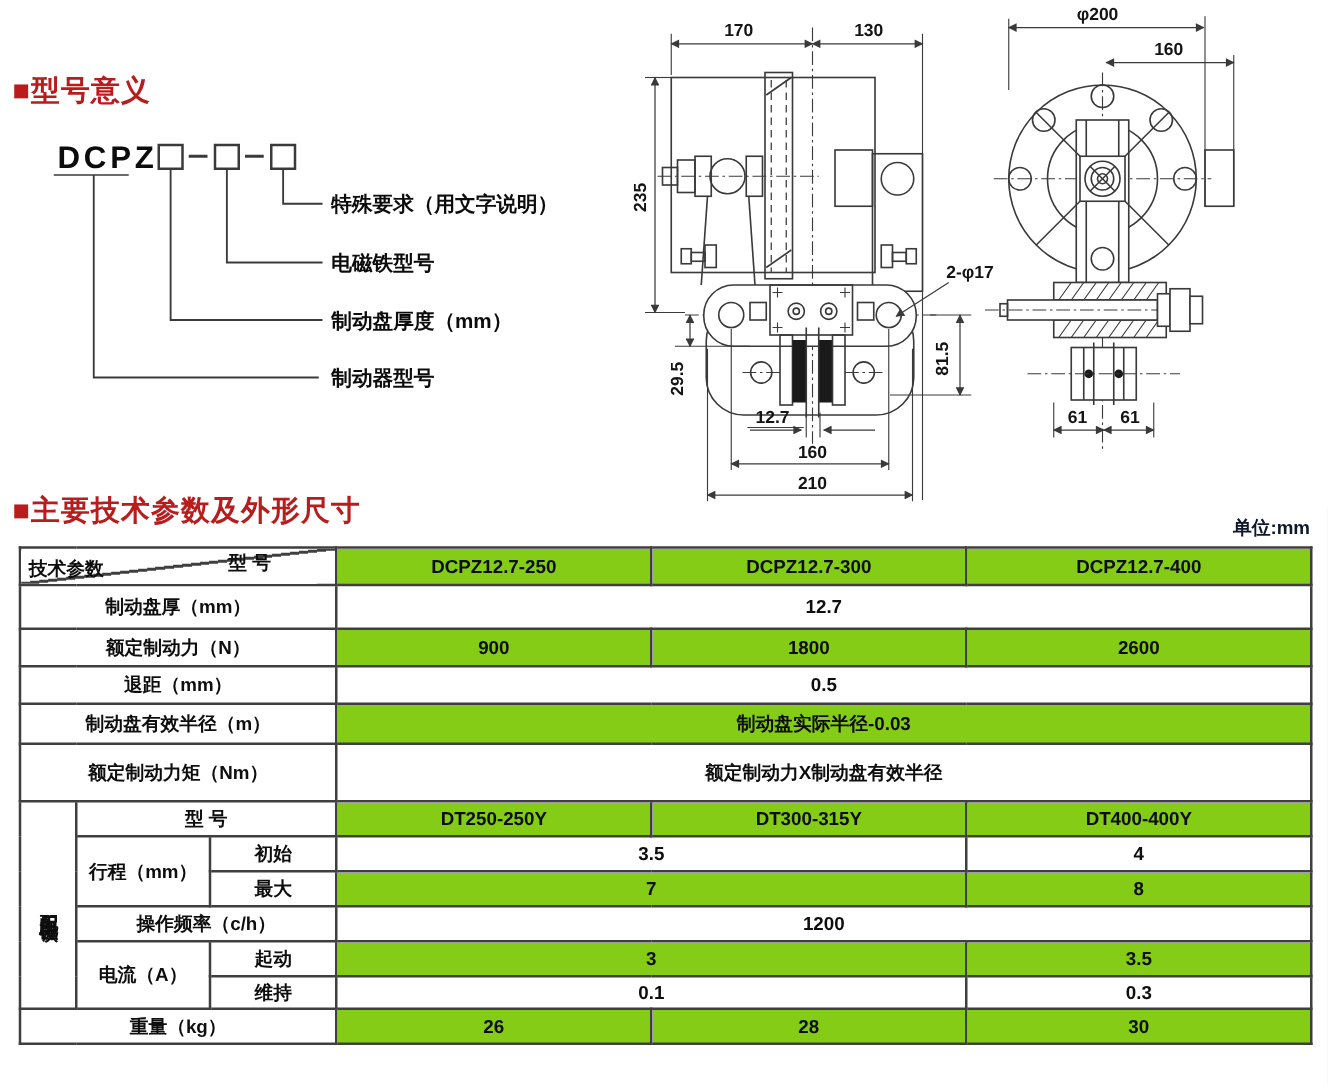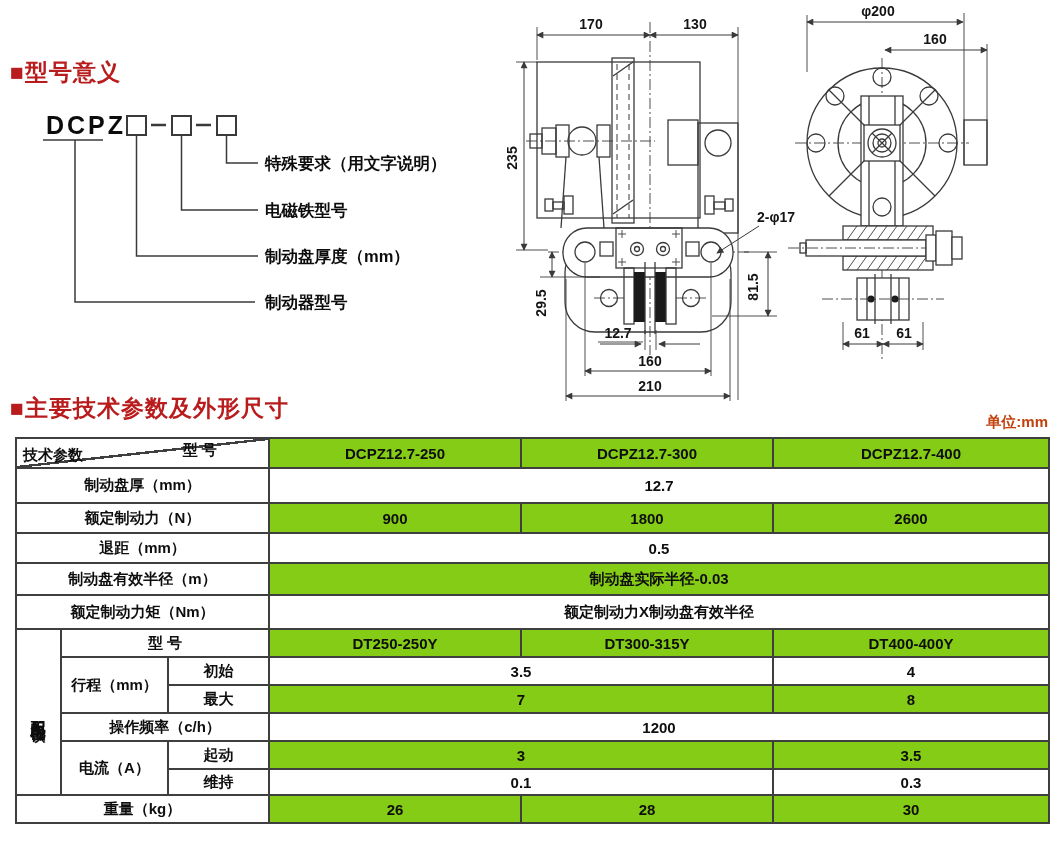--- a/index.html
+++ b/index.html
@@ -6,21 +6,21 @@
   .page{
     position:relative;width:1062px;height:868px;background:#ffffff;
     font-family:"Liberation Sans","DejaVu Sans",sans-serif;color:#111;
     overflow:hidden;margin:0 auto;
   }
   .sec-title{
     position:absolute;font-size:23px;font-weight:700;color:#b91c1c;
     letter-spacing:1px;white-space:nowrap;
   }
   .unit-note{
-    position:absolute;font-size:15px;font-weight:700;color:#c2410c;white-space:nowrap;
+    position:absolute;font-size:15px;font-weight:700;color:#0f172a;white-space:nowrap;
   }
   .footnote{
     position:absolute;font-size:15px;font-weight:700;color:#0c0c0c;white-space:nowrap;
   }
   
   svg .st{stroke:#3a3a3a;stroke-width:1.3;fill:none;}
   svg .wf{stroke:#3a3a3a;stroke-width:1.3;fill:#ffffff;}
   svg .dim{stroke:#3a3a3a;stroke-width:1;fill:none;}
   svg .ext{stroke:#3a3a3a;stroke-width:0.9;fill:none;}
   svg .cl{stroke:#3a3a3a;stroke-width:0.9;fill:none;stroke-dasharray:11 3 2 3;}
@@ -296,21 +296,21 @@
         <td class="val gray">2600</td>
       </tr>
       <tr style="height:30px">
         <td class="lab" colspan="3">退距（mm）</td>
         <td class="val" colspan="3">0.5</td>
       </tr>
       <tr style="height:32px">
         <td class="lab" colspan="3">制动盘有效半径（m）</td>
         <td class="val gray" colspan="3">制动盘实际半径-0.03</td>
       </tr>
-      <tr style="height:34px">
+      <tr style="height:46px">
         <td class="lab" colspan="3">额定制动力矩（Nm）</td>
         <td class="val" colspan="3">额定制动力X制动盘有效半径</td>
       </tr>
       <tr style="height:28px">
         <td class="vgroup" rowspan="6">
           <span>配用电磁铁</span>
         </td>
         <td class="lab" colspan="2">型 号</td>
         <td class="lab gray">DT250-250Y</td>
         <td class="lab gray">DT300-315Y</td>

